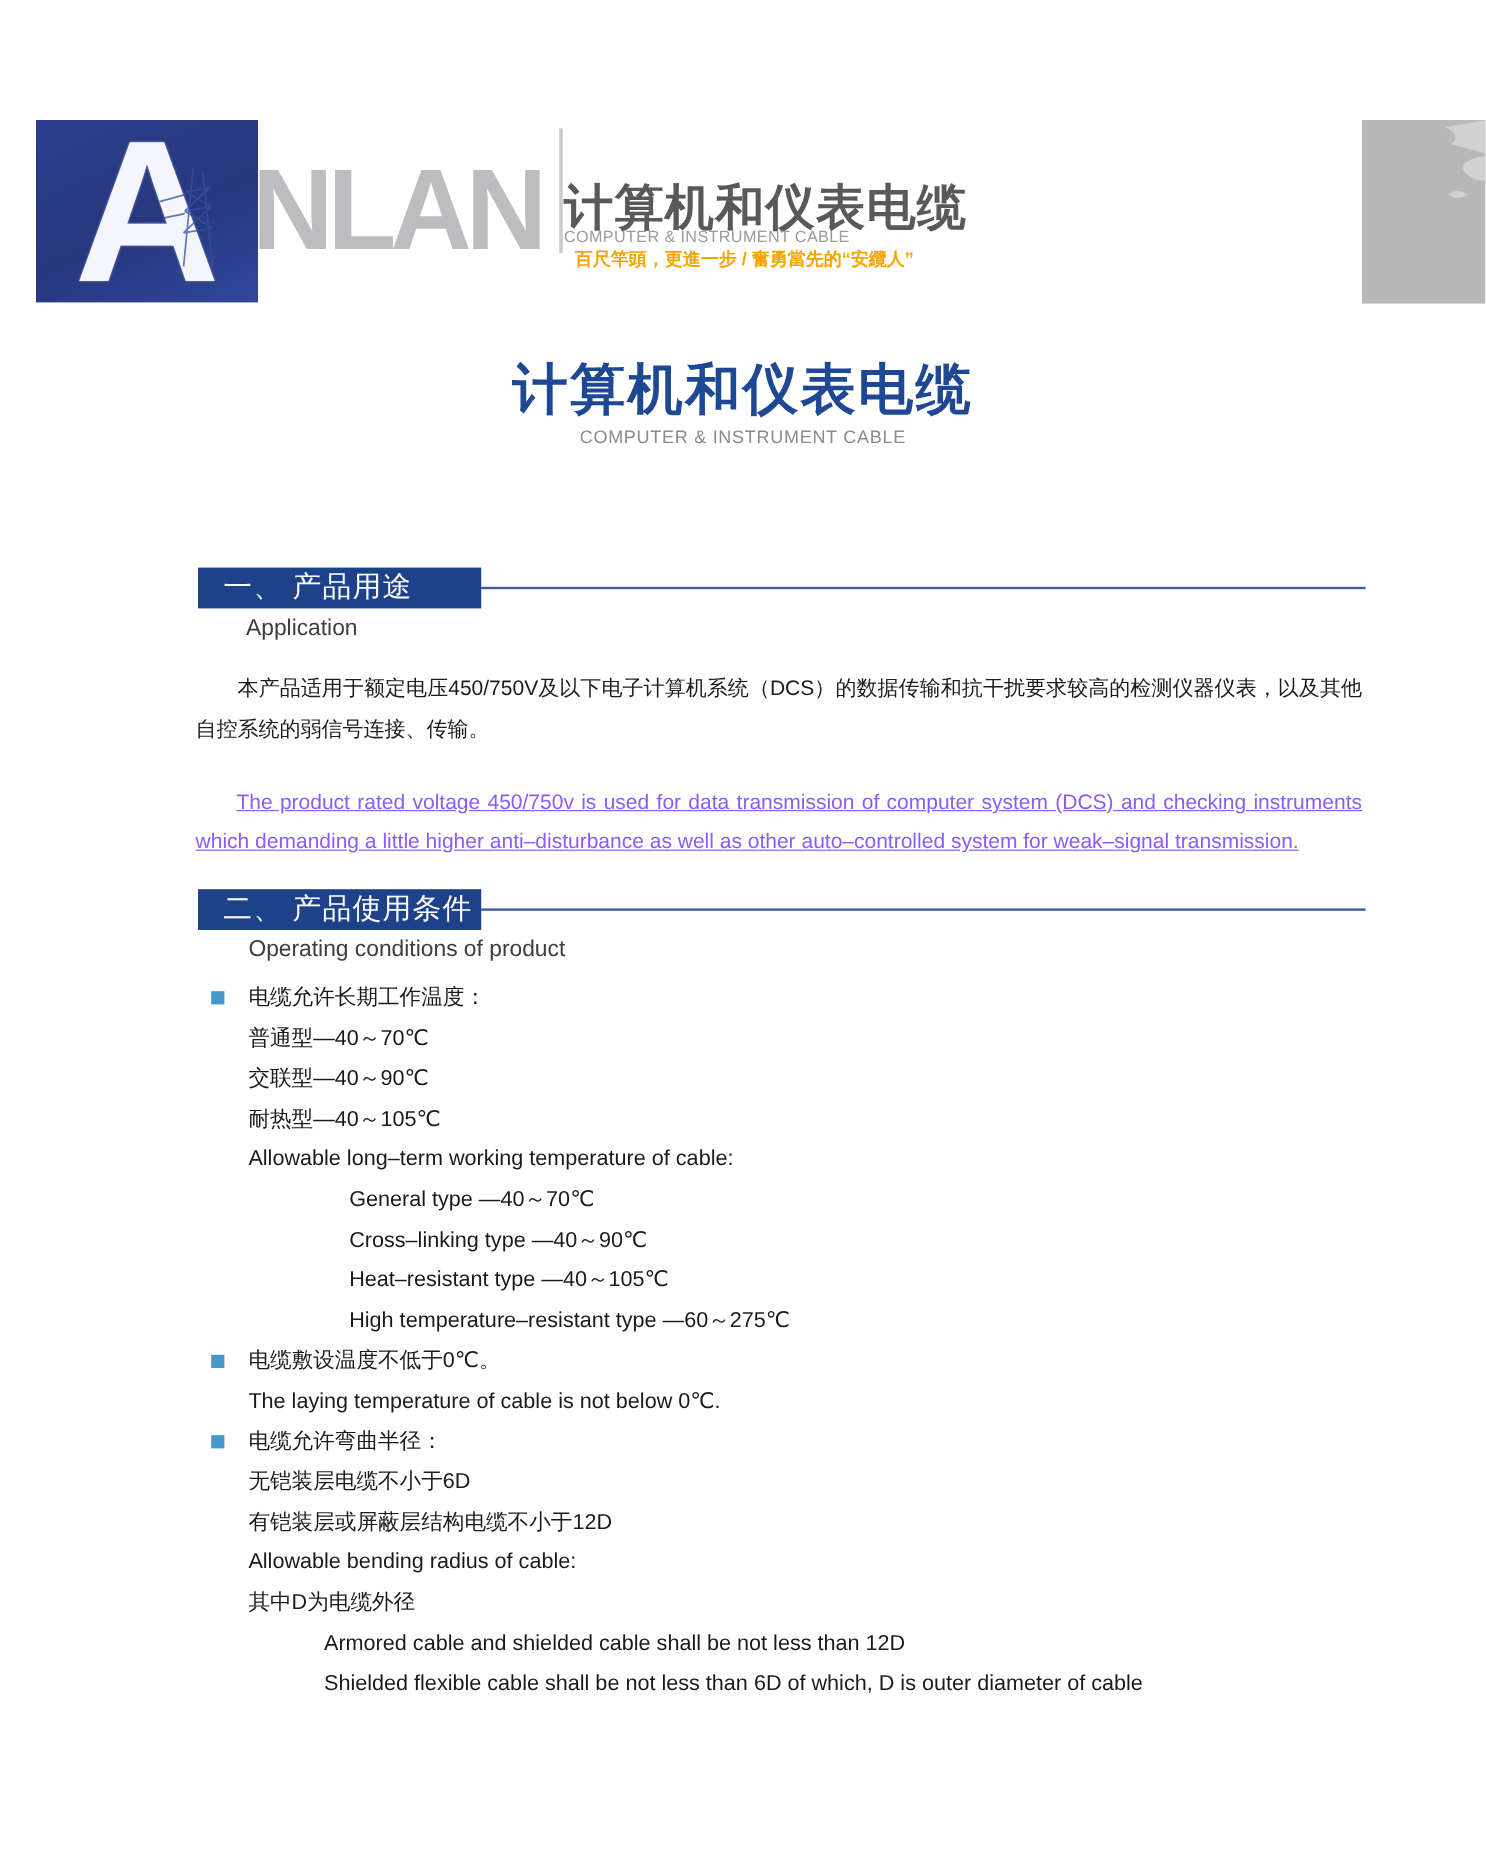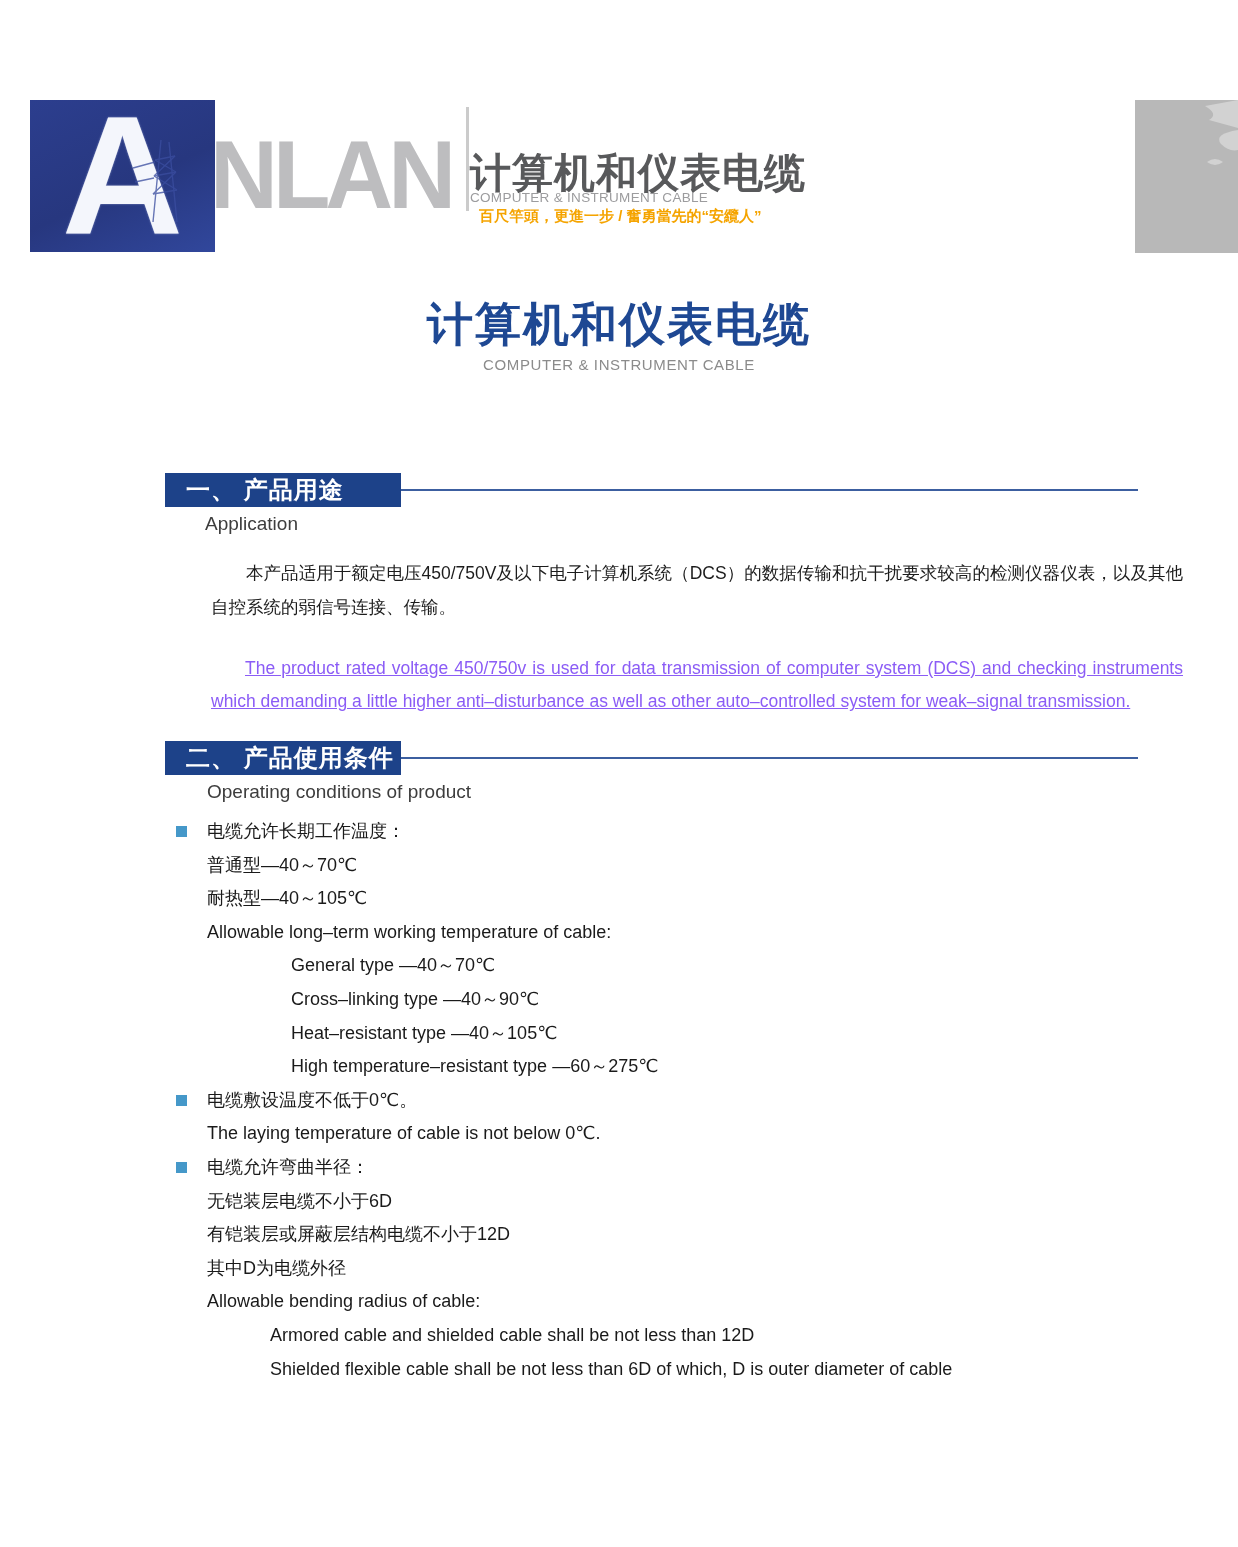--- a/index.html
+++ b/index.html
@@ -29,30 +29,30 @@
   .corner-art{left:1135px;top:100px;width:103px;height:153px;background:#b8b8b8;overflow:hidden;}
 
   
   .doc-title-cn{left:0;top:294px;width:100%;text-align:center;font-size:46px;font-weight:700;
     color:var(--title-blue);letter-spacing:2px;}
   .doc-title-en{left:0;top:356px;width:100%;text-align:center;font-size:15px;color:#8b8b8b;letter-spacing:.6px;}
 
   
   .sec{left:165px;width:973px;display:flex;align-items:center;}
   .sec-fill{width:236px;height:34px;background:var(--brand-blue);color:#fff;
-    font-size:24px;font-weight:700;line-height:34px;padding-left:21px;box-sizing:border-box;
+    font-size:24px;font-weight:400;line-height:34px;padding-left:21px;box-sizing:border-box;
     letter-spacing:1px;flex:0 0 auto;}
   .sec-rule{flex:1 1 auto;height:2.5px;background:var(--rule-blue);}
   .sec1{top:473px;} .sec2{top:741px;}
   .sub-en{font-size:19px;color:#3d3d3d;}
   .app-label{left:205px;top:513px;}
   .op-label{left:207px;top:781px;text-align:center;}
 
   
-  .para{left:163px;width:972px;font-size:17.5px;text-align:justify;color:#1c1c1c;margin-left:48px;}
+  .para{left:163px;width:972px;font-size:17.5px;text-align:justify;color:#1c1c1c;}
   .para-cn{top:556px;line-height:34px;text-indent:2em;}
   .para-en{top:652px;line-height:33.4px;text-indent:34px;color:#8b5cf6;text-decoration:underline;}
 
   
   .list{left:165px;top:815px;width:975px;}
   .row{line-height:33.6px;font-size:18px;white-space:nowrap;}
   .row.bullet{position:relative;padding-left:42px;}
   .row.l1{padding-left:42px;}
   .row.l2{padding-left:126px;}
   .row.l3{padding-left:105px;}
@@ -105,36 +105,37 @@
 </div>
 <div class="abs sub-en op-label">Operating conditions of product</div>
 
 <div class="abs list">
 
   <div class="row bullet">
     <span class="sq"></span>
     <span>电缆允许长期工作温度：</span>
   </div>
   <div class="row l1">普通型—40～70℃</div>
+  <div class="row l1">交联型—40～90℃</div>
   <div class="row l1">耐热型—40～105℃</div>
   <div class="row l1">Allowable long–term working temperature of cable:</div>
   <div class="row l2">General type —40～70℃</div>
   <div class="row l2">Cross–linking type —40～90℃</div>
   <div class="row l2">Heat–resistant type —40～105℃</div>
   <div class="row l2">High temperature–resistant type —60～275℃</div>
 
   <div class="row bullet">
     <span class="sq"></span>
     <span>电缆敷设温度不低于0℃。</span>
   </div>
   <div class="row l1">The laying temperature of cable is not below 0℃.</div>
 
   <div class="row bullet">
     <span class="sq"></span>
     <span>电缆允许弯曲半径：</span>
   </div>
   <div class="row l1">无铠装层电缆不小于6D</div>
   <div class="row l1">有铠装层或屏蔽层结构电缆不小于12D</div>
+  <div class="row l1">Allowable bending radius of cable:</div>
   <div class="row l1">其中D为电缆外径</div>
-  <div class="row l1">Allowable bending radius of cable:</div>
   <div class="row l3">Armored cable and shielded cable shall be not less than 12D</div>
   <div class="row l3">Shielded flexible cable shall be not less than 6D of which, D is outer diameter of cable</div>
 </div>
 
 </body></html>

